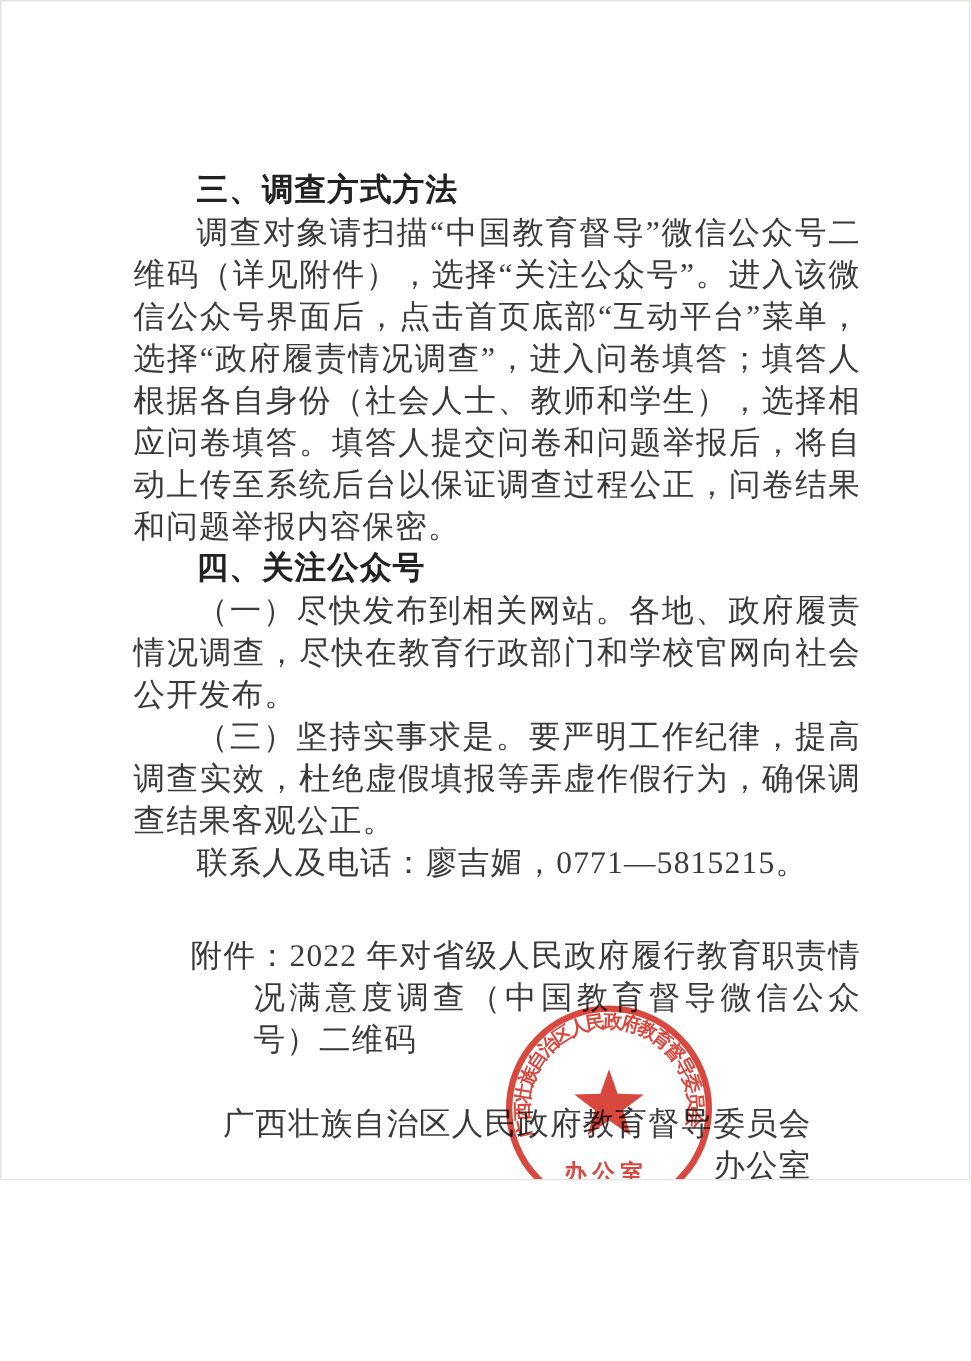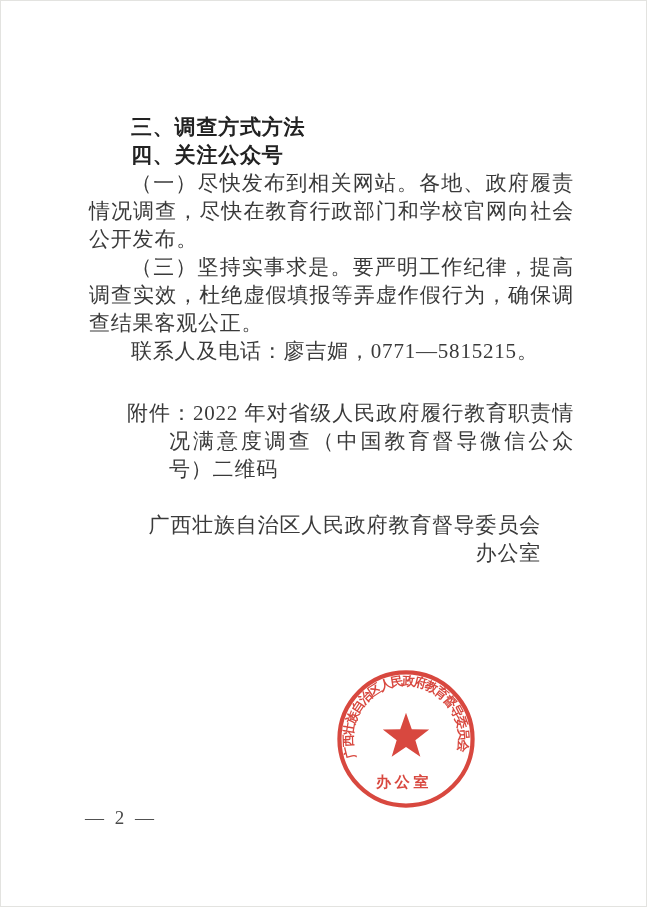--- a/index.html
+++ b/index.html
@@ -1,18 +1,18 @@
 <!DOCTYPE html>
 <html><head>
 <meta charset="utf-8">
 <style>
   html,body{margin:0;padding:0;background:#ffffff;}
   .page{
     position:relative;
-    width:647px;height:907px;
+    width:647px;height:787px;
     background:#ffffff;
     border:1px solid #e3e3e0;
     box-sizing:border-box;
     overflow:hidden;
     font-family:"Liberation Serif","DejaVu Serif",serif;
   }
   .content{
     position:absolute;
     left:88px;right:72px;top:112px;
     font-size:21px;
@@ -63,20 +63,21 @@
     font-weight:700;
   }
 </style>
 </head>
 <body>
 
 <div class="page">
 
   <main class="content">
     <h2 class="heading">三、调查方式方法</h2>
+    <p>调查对象请扫描“中国教育督导”微信公众号二维码（详见附件），选择“关注公众号”。进入该微信公众号界面后，点击首页底部“互动平台”菜单，选择“政府履责情况调查”，进入问卷填答；填答人根据各自身份（社会人士、教师和学生），选择相应问卷填答。填答人提交问卷和问题举报后，将自动上传至系统后台以保证调查过程公正，问卷结果和问题举报内容保密。</p>
     <h2 class="heading">四、关注公众号</h2>
     <p>（一）尽快发布到相关网站。各地、政府履责情况调查，尽快在教育行政部门和学校官网向社会公开发布。</p>
     <p>（三）坚持实事求是。要严明工作纪律，提高调查实效，杜绝虚假填报等弄虚作假行为，确保调查结果客观公正。</p>
     <p>联系人及电话：廖吉媚，0771—5815215。</p>
 
     <div class="attachment"><span>附件：</span><span>2022 年对省级人民政府履行教育职责情况满意度调查（中国教育督导微信公众号）二维码</span></div>
 
     <div class="signature-block">
       <p class="signature-org">广西壮族自治区人民政府教育督导委员会办公室</p>
 

